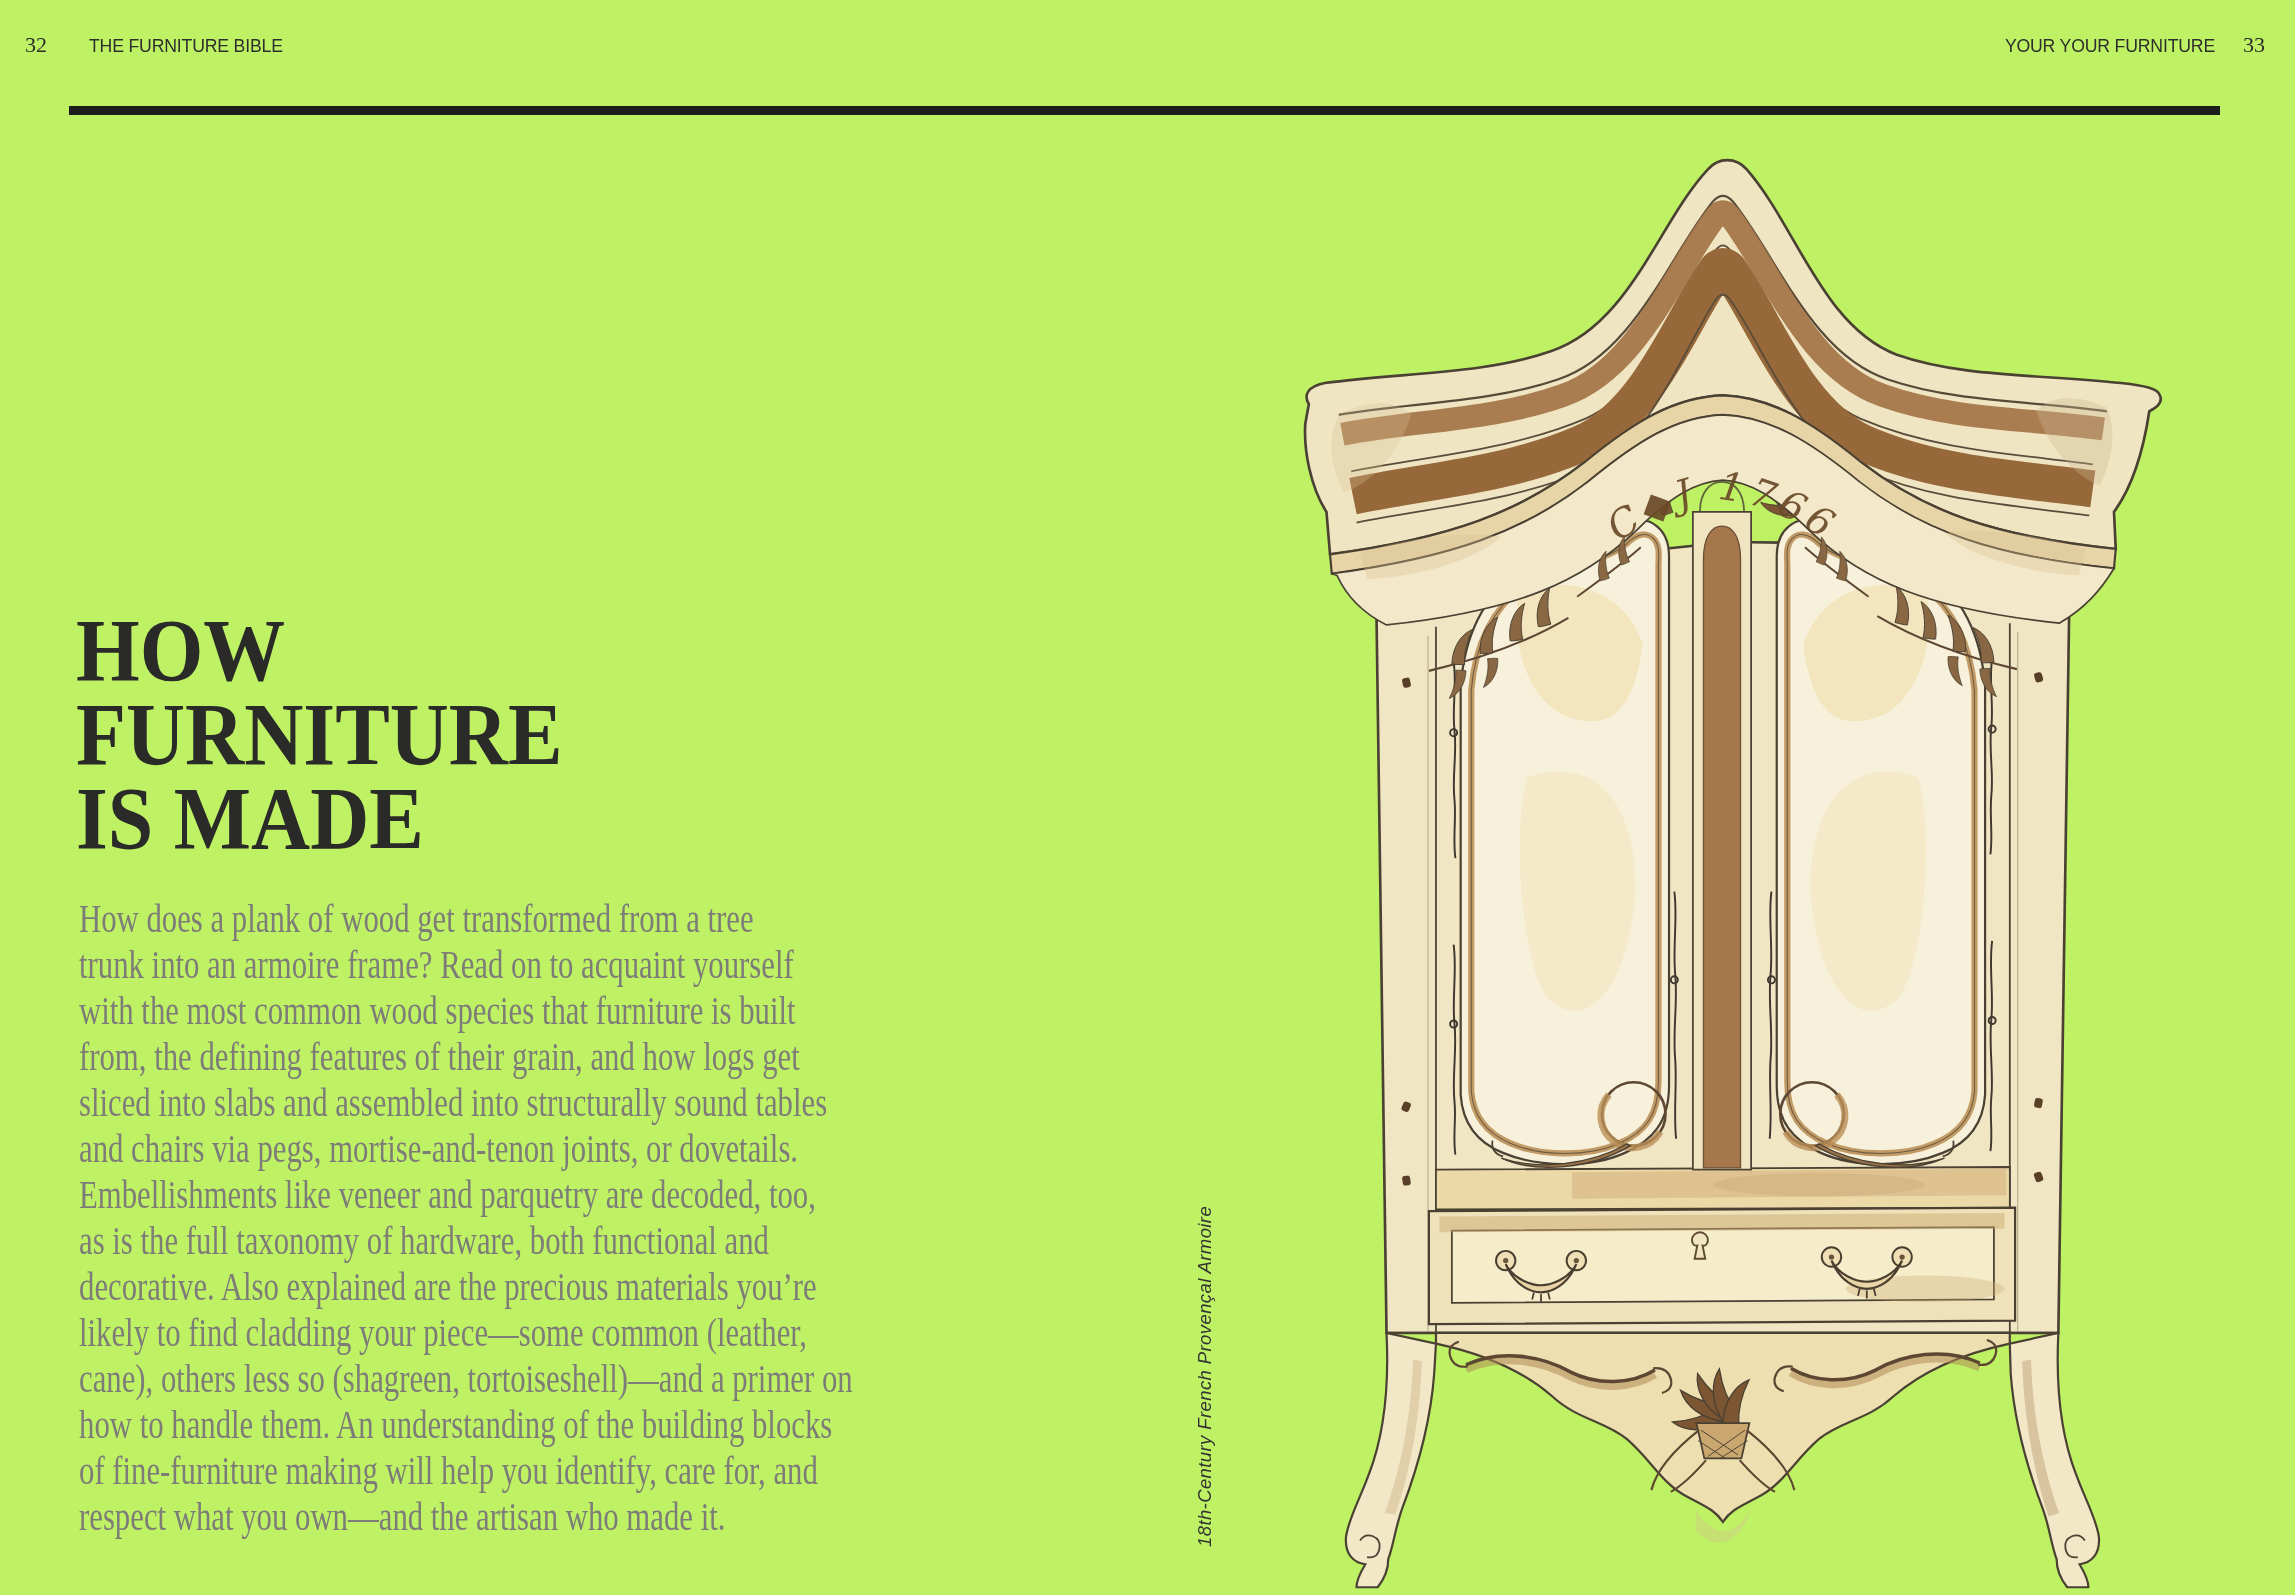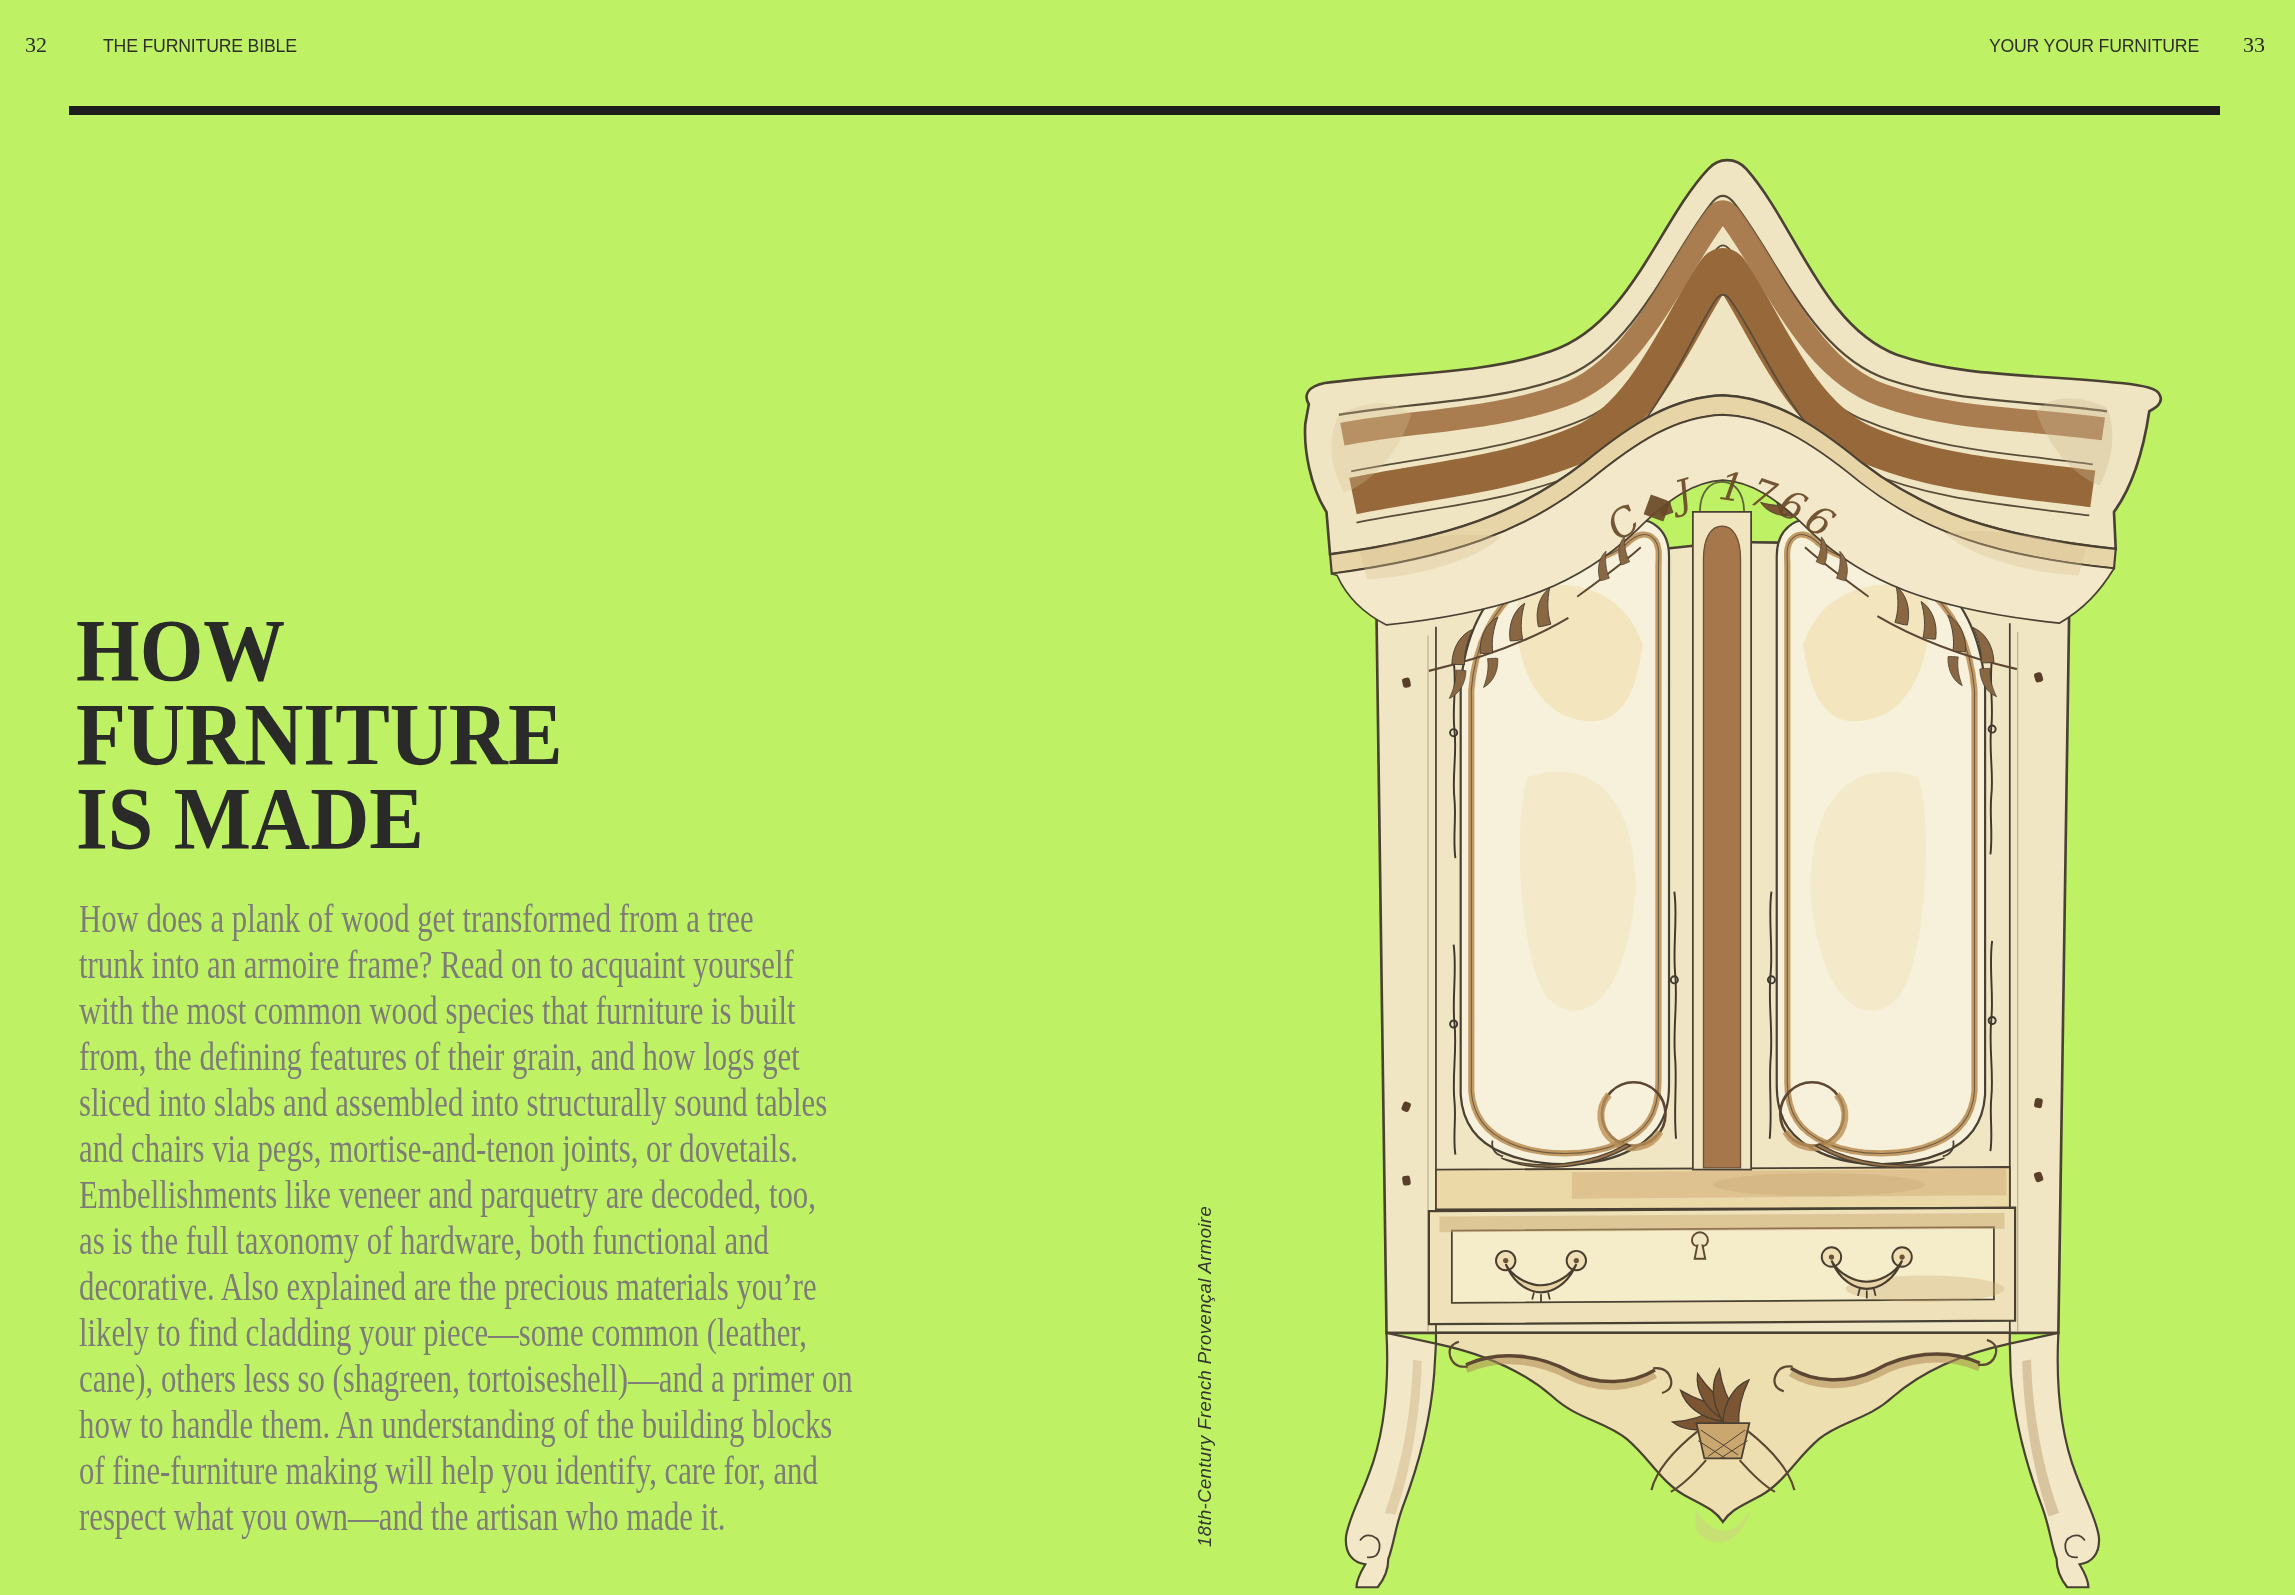--- a/index.html
+++ b/index.html
@@ -2,23 +2,23 @@
 <html style="font-size:14px"><head>
 <meta charset="utf-8">
 <style>
   html,body{margin:0;padding:0;background:#e8e8e8;}
   .page{position:relative;width:2295px;height:1595px;background:#bef264;overflow:hidden;
         font-family:"Liberation Sans",sans-serif;}
   .runhead{position:absolute;top:32px;display:flex;align-items:baseline;color:#2d2d2b;}
   .runhead .pnum{font-family:"Liberation Serif",serif;font-size:22px;color:#2b2b29;}
   .runhead .head{font-size:17.7px;letter-spacing:-0.2px;color:#2e2e2c;}
   .runhead-left{left:25px;}
-  .runhead-left .head{margin-left:56px;}
+  .runhead-left .head{margin-left:42px;}
   .runhead-right{right:30px;}
-  .runhead-right .pnum{margin-left:44px;}
+  .runhead-right .pnum{margin-left:28px;}
   .rule{position:absolute;left:69px;top:106px;width:2151px;height:8.8px;background:#1d1d1b;}
   .title{position:absolute;left:76px;top:609px;font-family:"Liberation Serif",serif;
          font-weight:bold;font-size:88px;line-height:84px;color:#2a2a28;
          white-space:pre-line;transform:scaleX(.93);transform-origin:left top;letter-spacing:0;}
   .bodytext{position:absolute;left:79px;top:895px;width:1501px;
             font-family:"Liberation Serif",serif;font-size:41px;line-height:46px;
             color:#7d7c78;white-space:pre-line;transform:scaleX(.75);transform-origin:left top;}
   .caption{position:absolute;left:1194px;top:1547px;transform-origin:0 0;
            transform:rotate(-90deg);white-space:nowrap;font-style:italic;font-size:18.5px;
            letter-spacing:0.4px;color:#333331;}

